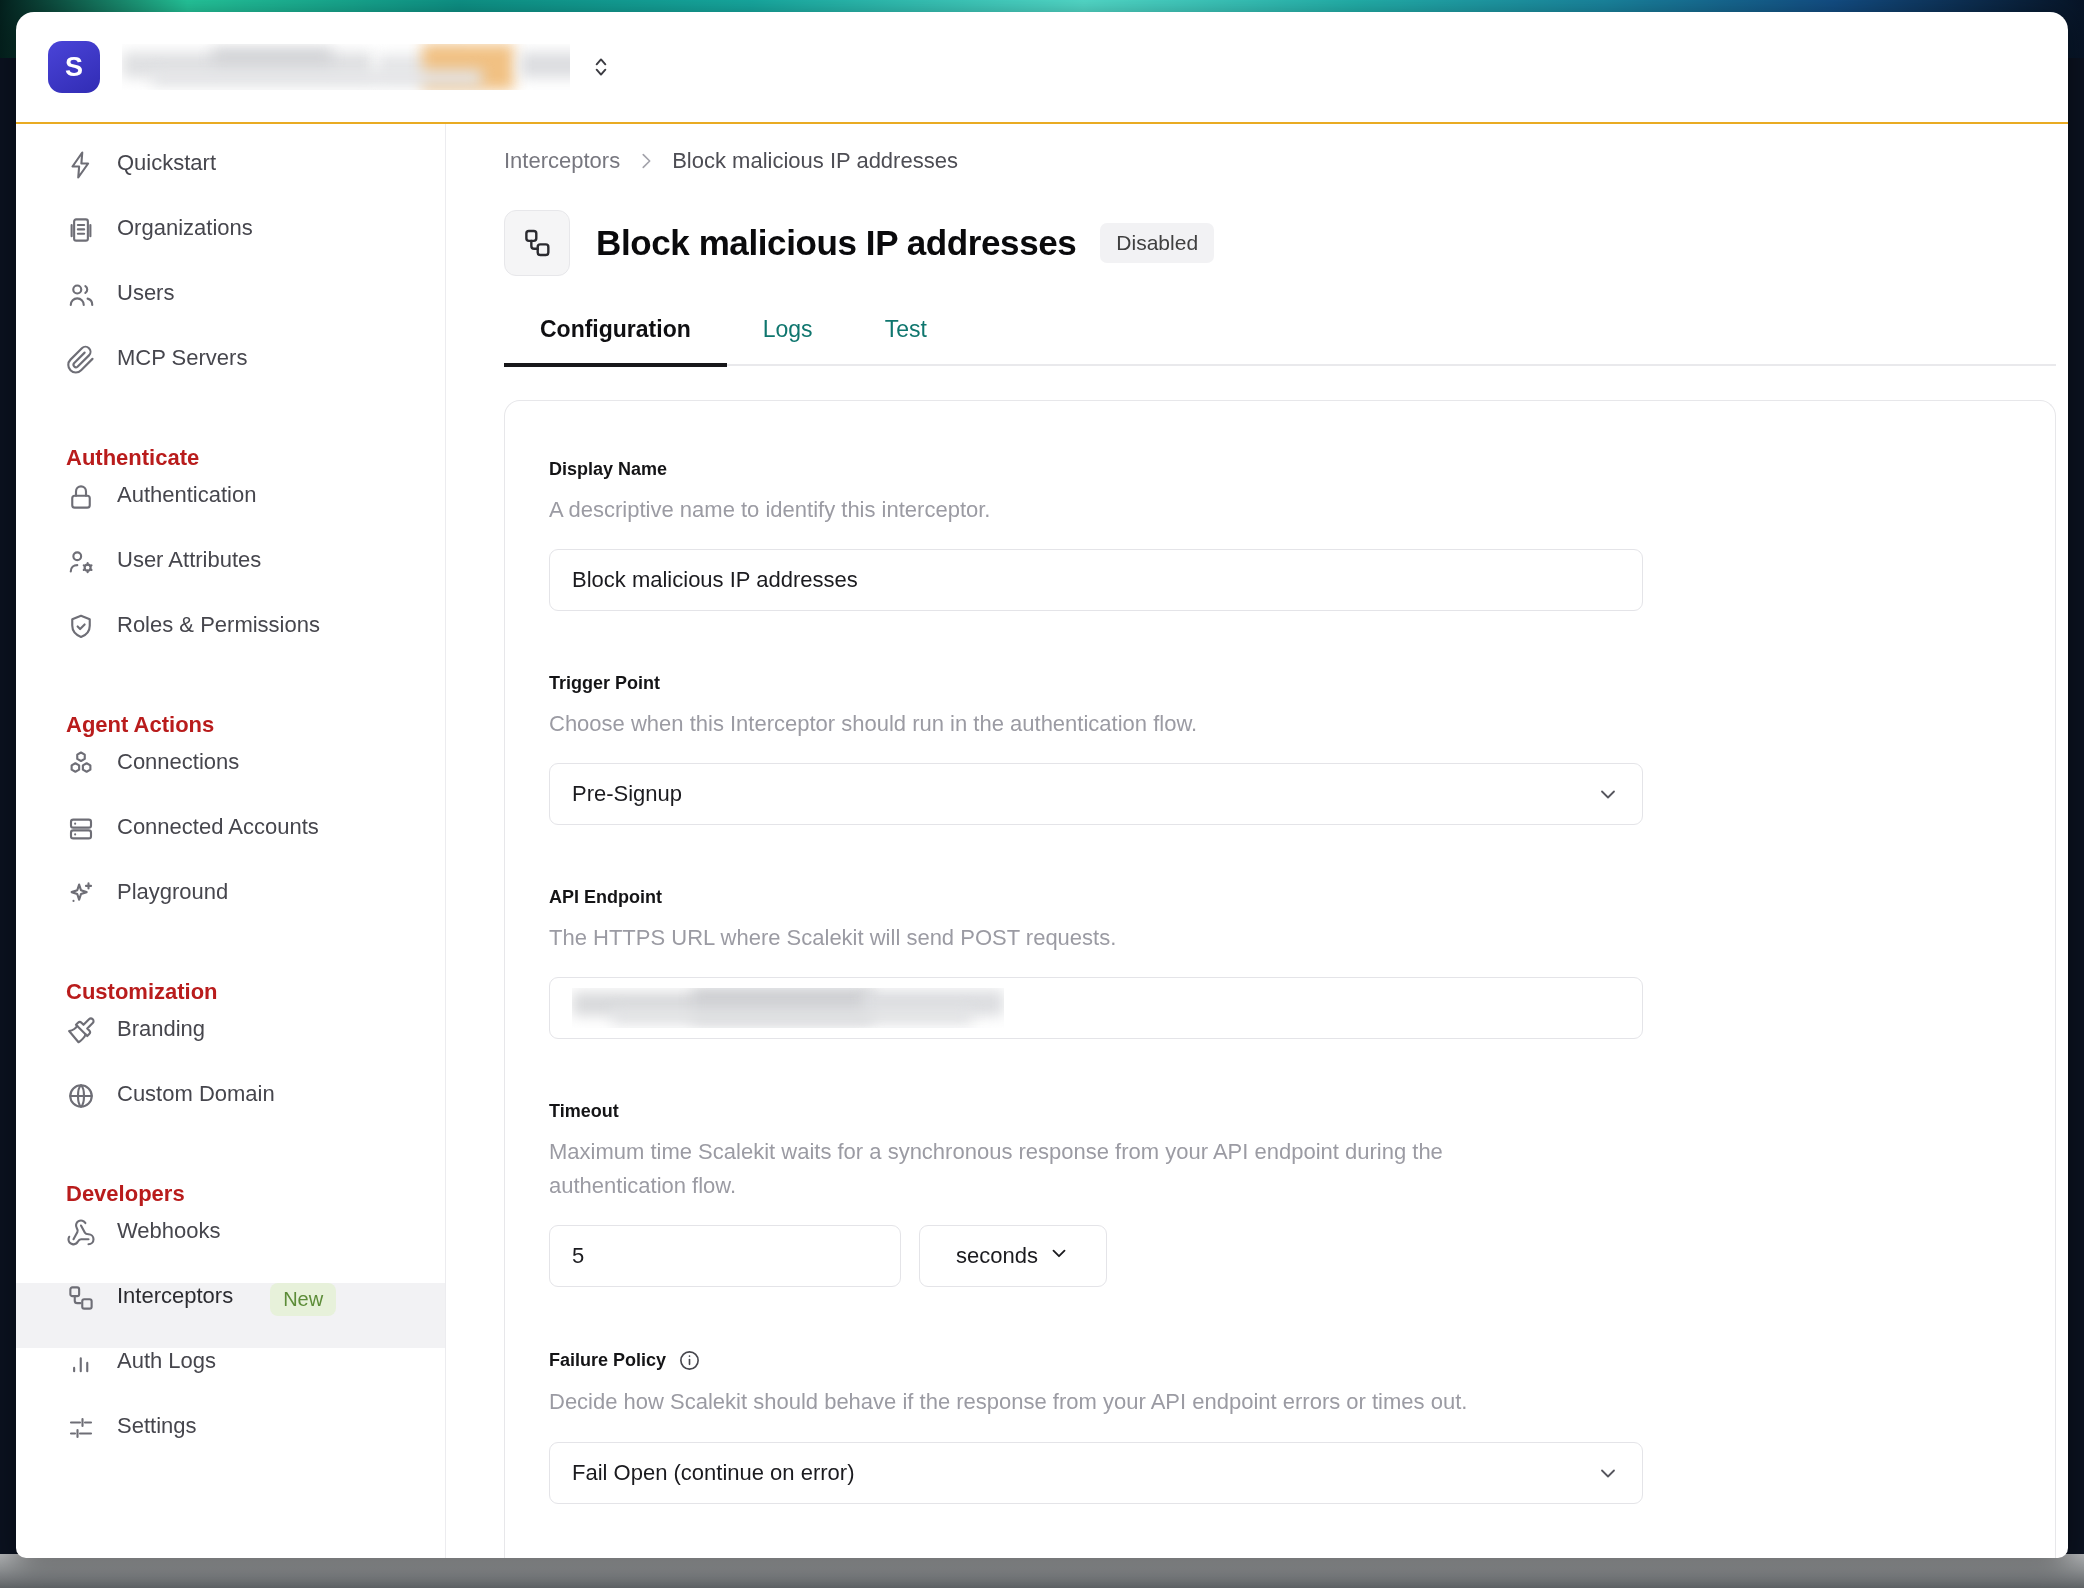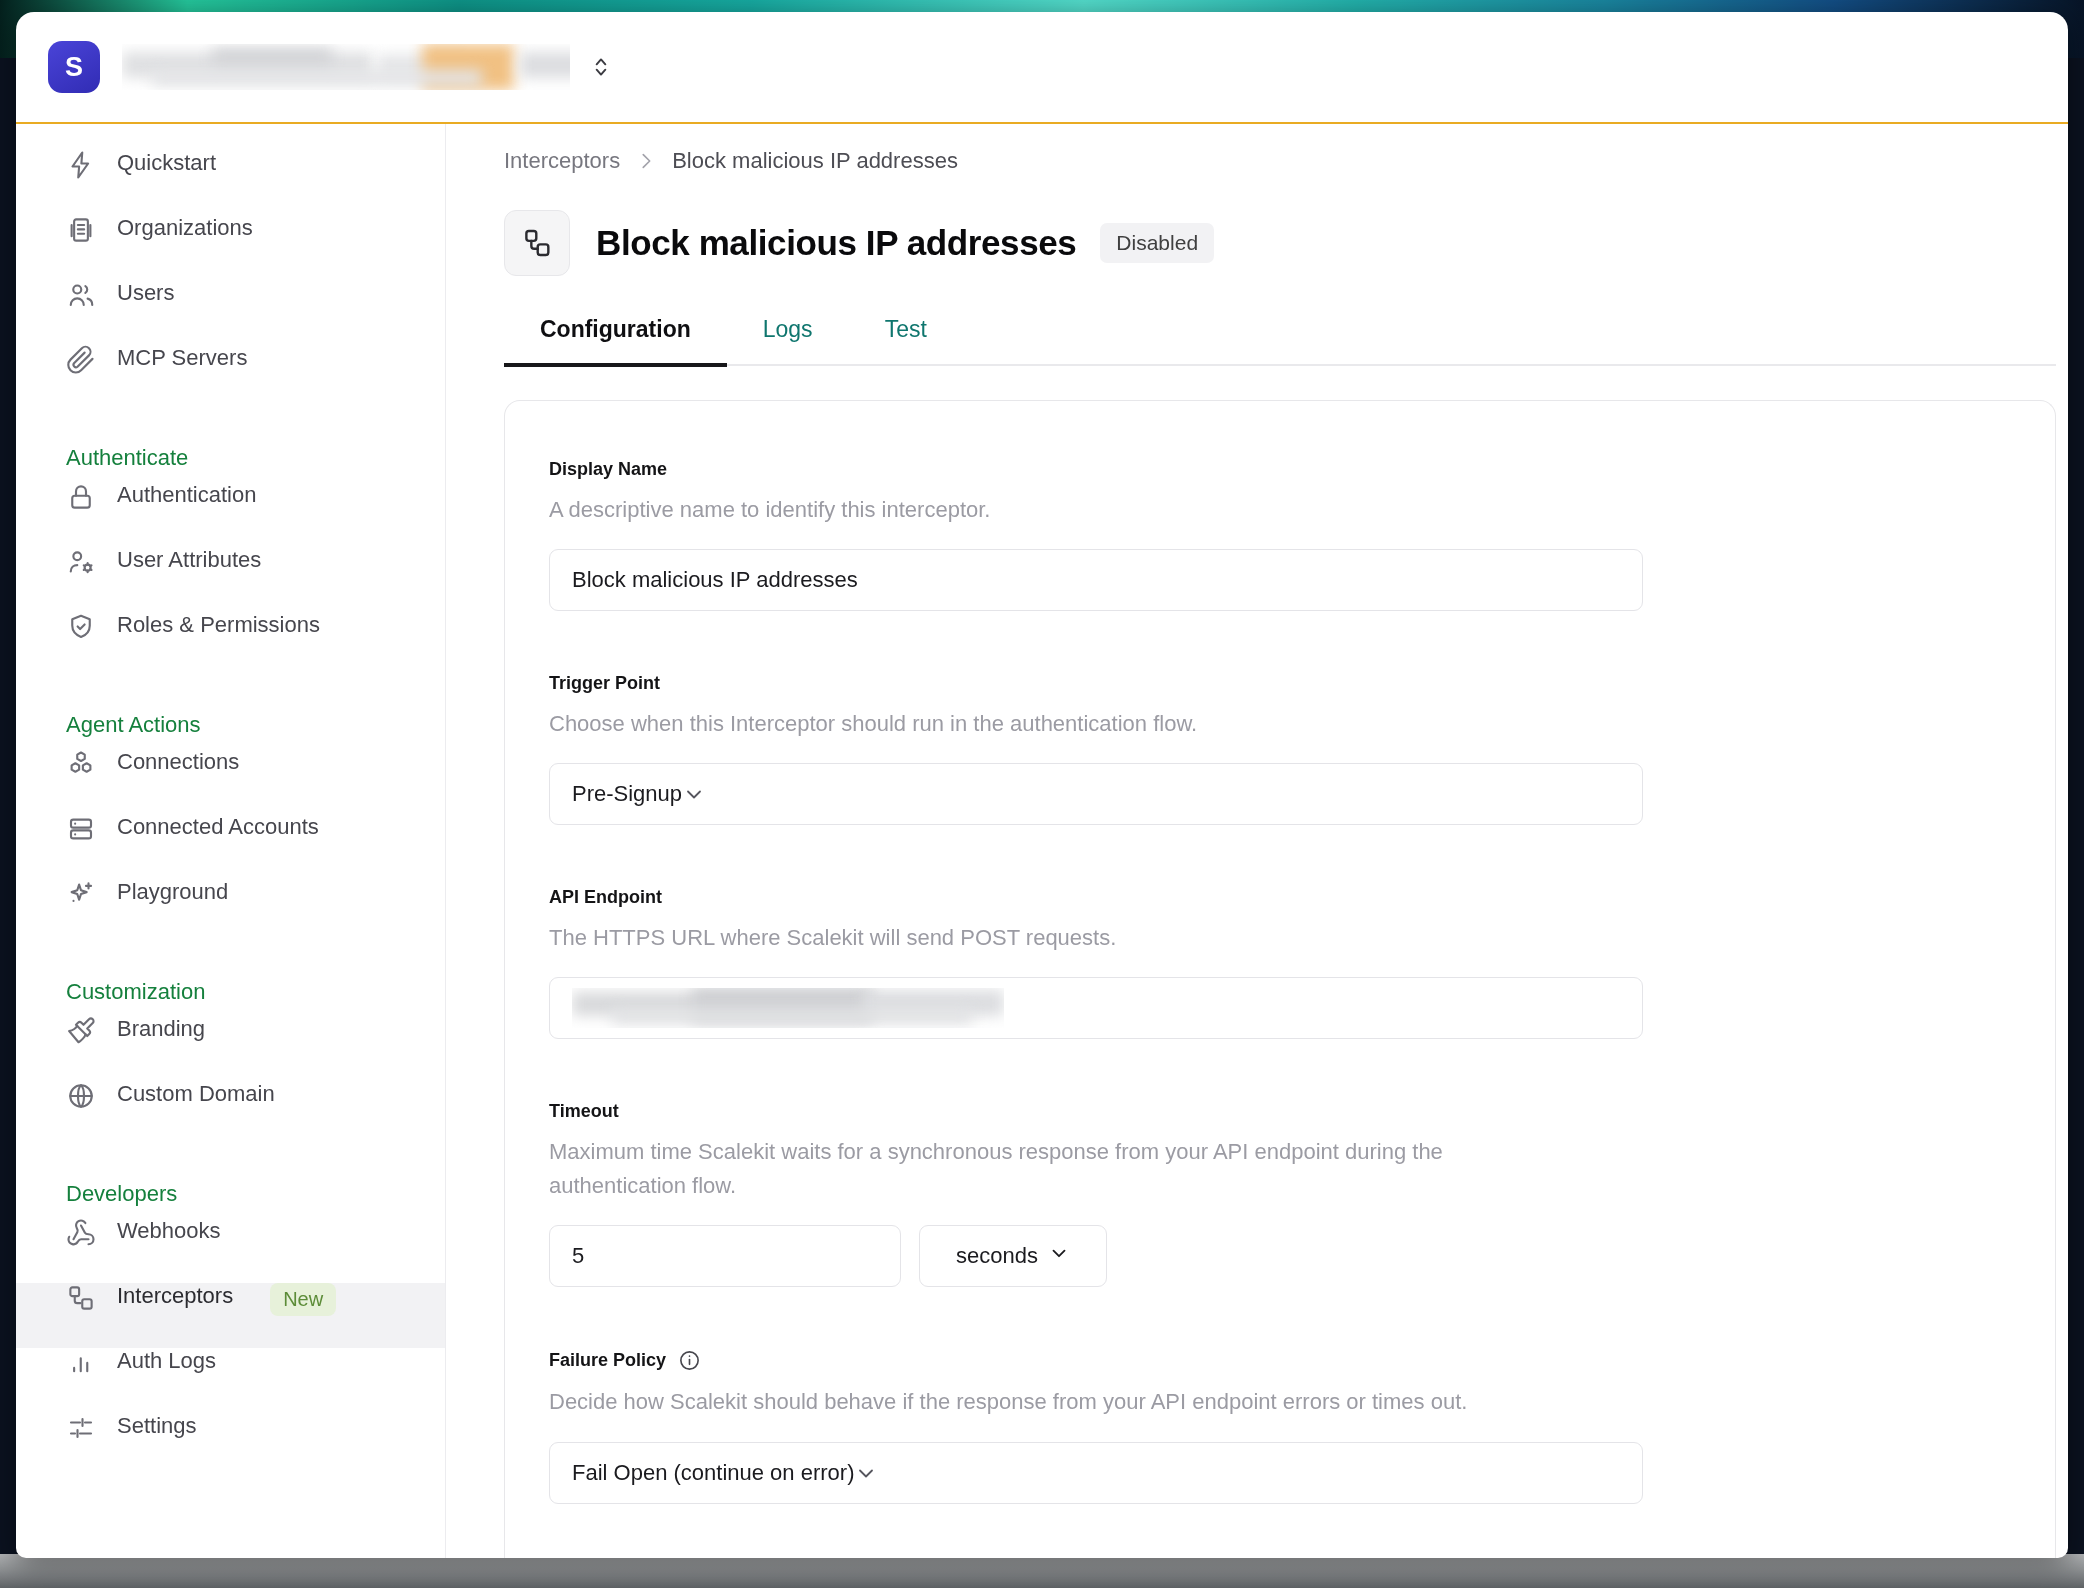--- a/index.html
+++ b/index.html
@@ -41,21 +41,21 @@
   .ws-redact .g{position:absolute;border-radius:3px;filter:blur(7px);}
   .updown{margin-left:18px;color:#3c3c42;display:flex;align-items:center;}
   
   .app-body{flex:1;display:flex;min-height:0;}
   .sidebar{
     width:430px;flex:0 0 430px;border-right:1px solid #ececef;
     padding-top:26px;box-sizing:border-box;overflow:hidden;font-size:22px;
   }
   .nav-section{
     margin-top:24px;height:48px;display:flex;align-items:center;
-    padding-left:50px;font-weight:400;color:#15803d;font-size:22px;
+    padding-left:50px;font-weight:700;color:#b91c1c;font-size:22px;
   }
   .nav-item{
     height:65px;display:flex;align-items:flex-start;gap:21px;
     padding-left:50px;color:#46464d;cursor:pointer;
   }
   .nav-item .nico{width:30px;height:30px;flex:0 0 30px;color:#6e6e76;display:flex;align-items:center;}
   .nav-item .nico svg{width:30px;height:30px;}
   .nav-item.active{background:#f2f2f4;color:#2b2b30;}
   .badge-new{
     margin-left:16px;background:#e7f1da;color:#5c8c38;
@@ -92,21 +92,21 @@
     border-radius:16px 16px 0 0;padding:58px 44px 30px 44px;box-sizing:border-box;
   }
   .field{margin-bottom:62px;}
   .f-label{font-size:18px;font-weight:700;color:#141416;margin-bottom:13px;display:flex;align-items:center;gap:12px;}
   .f-desc{font-size:22px;color:#9b9ba3;line-height:1.55;margin-bottom:22px;max-width:1010px;}
   .tinput{
     width:1094px;height:62px;border:1.5px solid #e4e4e8;border-radius:9px;
     box-sizing:border-box;display:flex;align-items:center;padding:0 22px;
     font-size:22px;color:#1b1b1f;background:#fff;position:relative;
   }
-  .tinput.sel{justify-content:flex-start;cursor:pointer;}
+  .tinput.sel{justify-content:space-between;cursor:pointer;}
   .tinput .chev{color:#56565e;display:flex;}
   .timeout-row{display:flex;gap:18px;}
   .tinput.small{width:352px;}
   .unit-select{
     width:188px;height:62px;border:1.5px solid #e4e4e8;border-radius:9px;
     box-sizing:border-box;display:flex;align-items:center;justify-content:center;gap:10px;
     font-size:22px;color:#1b1b1f;cursor:pointer;background:#fff;
   }
   .api-redact{position:relative;width:432px;height:40px;overflow:hidden;}
   .api-redact .g{position:absolute;border-radius:3px;filter:blur(7px);}

